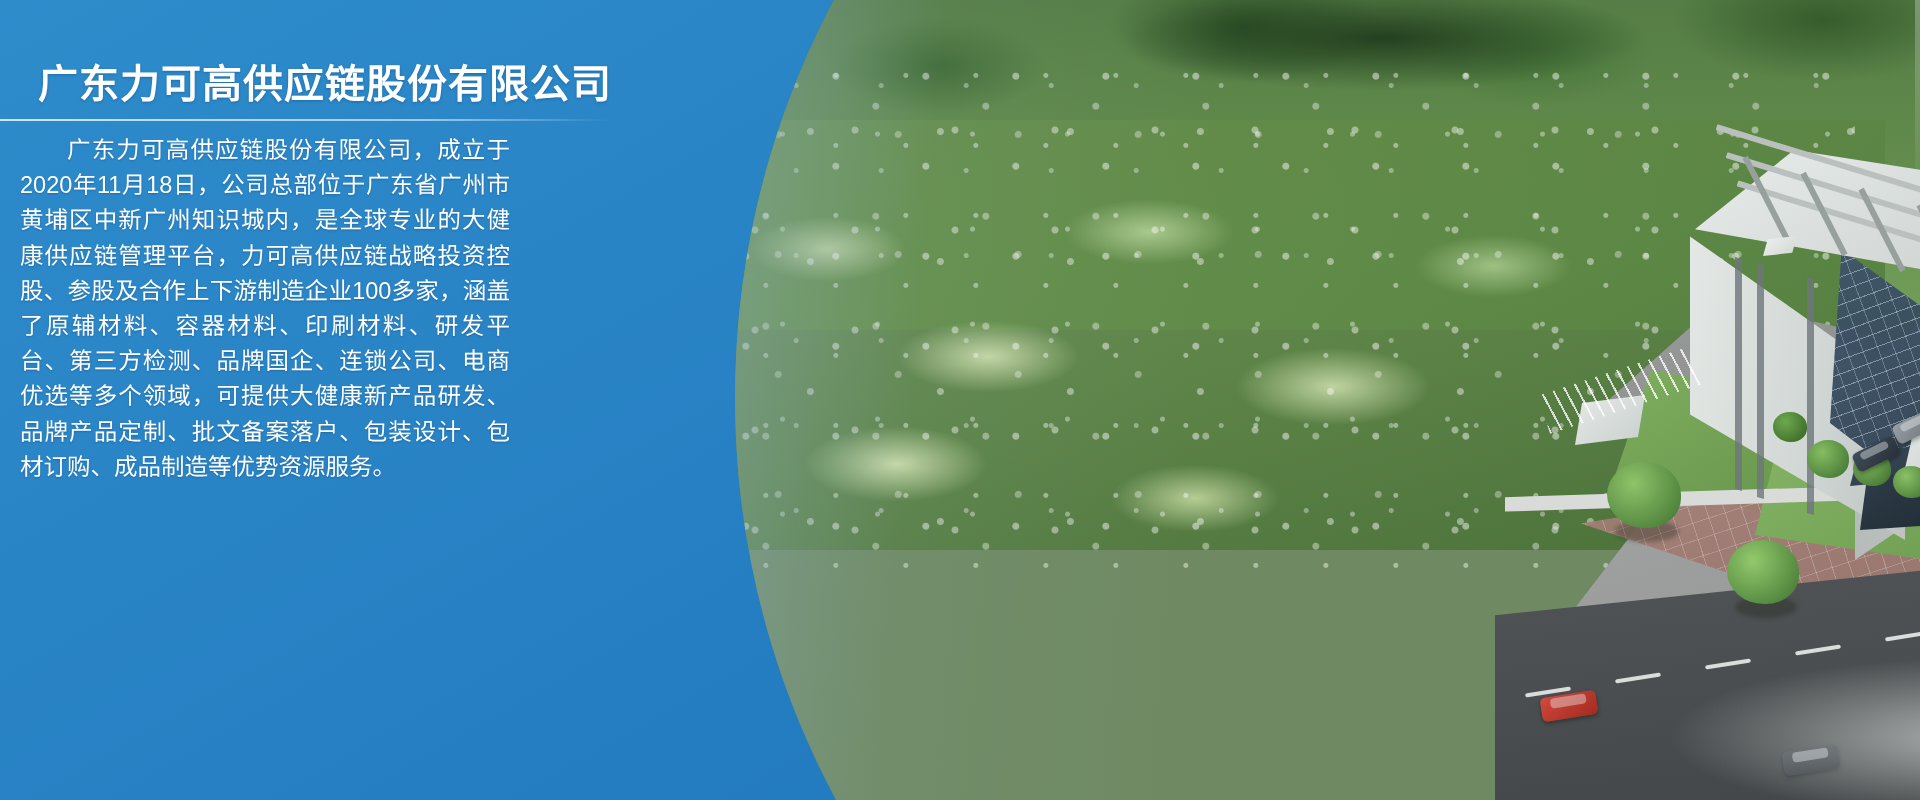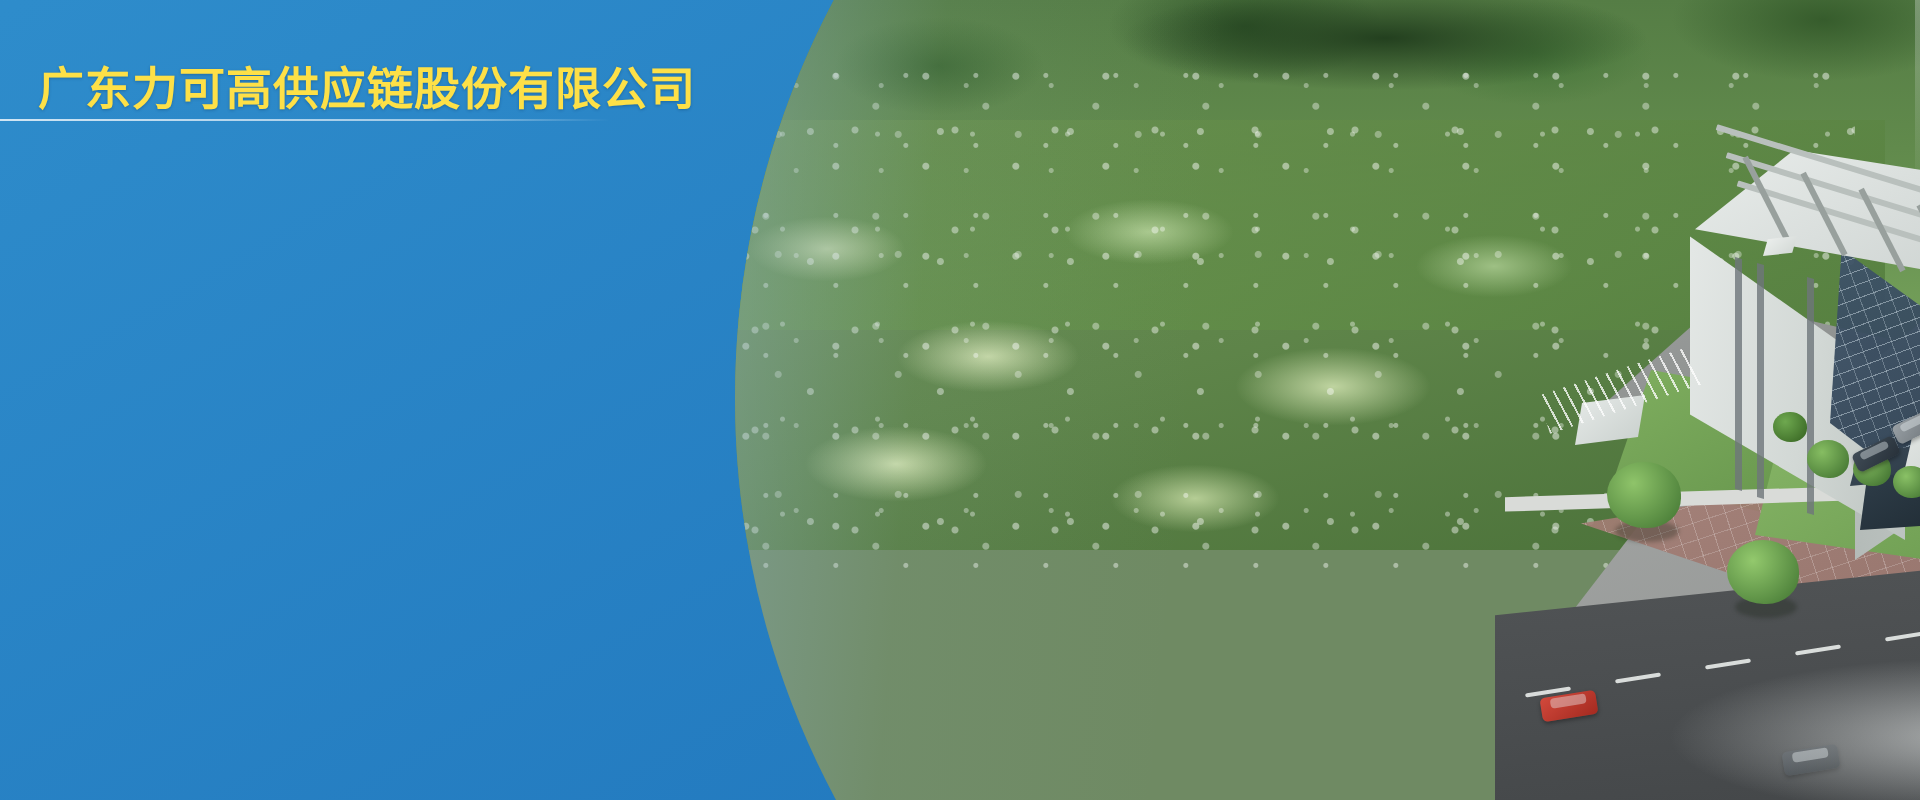--- a/index.html
+++ b/index.html
@@ -228,21 +228,21 @@
   }
   .photo-shade{
     left:0;top:0;width:1700px;height:800px;
     background:linear-gradient(95deg,rgba(140,175,185,.5) 0%,rgba(140,175,185,.08) 12%,rgba(0,0,0,0) 28%);
   }
 
   
   .panel{position:absolute;left:0;top:0;width:640px;height:800px;}
   .title{
     position:absolute;left:38px;top:52px;
-    font-size:46px;font-weight:700;color:#fde047;letter-spacing:1px;
+    font-size:40px;font-weight:700;color:#ffffff;letter-spacing:1px;
     text-shadow:0 1px 3px rgba(0,40,80,.30);
     white-space:nowrap;
   }
   .divider{
     position:absolute;left:0px;top:119px;width:610px;height:2px;
     background:linear-gradient(90deg,rgba(255,255,255,.78) 0%,rgba(255,255,255,.55) 70%,rgba(255,255,255,0) 100%);
   }
   .body-copy{
     position:absolute;left:20px;top:133px;width:490px;
     color:#ffffff;font-size:23.5px;line-height:35.2px;
@@ -334,16 +334,17 @@
 
       <div class="ph bottom-haze"></div>
       <div class="ph photo-shade"></div>
     </div>
   </div>
 
   <div class="panel">
     <div class="title">广东力可高供应链股份有限公司</div>
     <div class="divider"></div>
     <div class="body-copy">
+      <p>广东力可高供应链股份有限公司，成立于2020年11月18日，公司总部位于广东省广州市黄埔区中新广州知识城内，是全球专业的大健康供应链管理平台，力可高供应链战略投资控股、参股及合作上下游制造企业100多家，涵盖了原辅材料、容器材料、印刷材料、研发平台、第三方检测、品牌国企、连锁公司、电商优选等多个领域，可提供大健康新产品研发、品牌产品定制、批文备案落户、包装设计、包材订购、成品制造等优势资源服务。</p>
     </div>
   </div>
 
 </div>
 
 </body></html>

